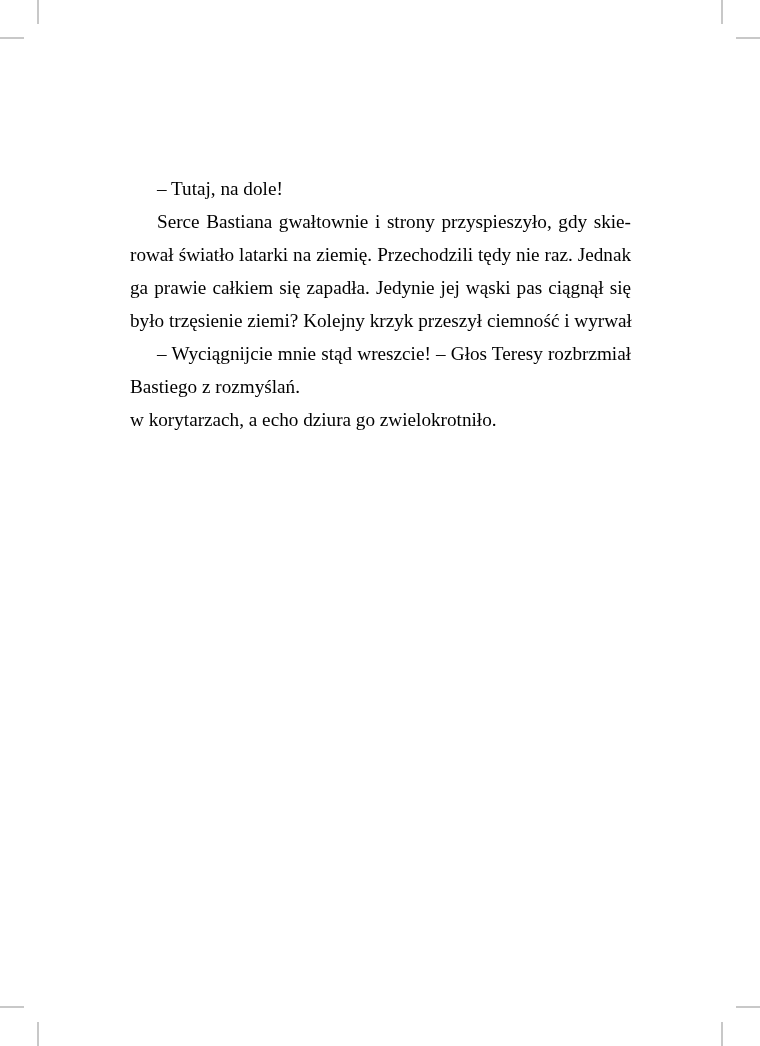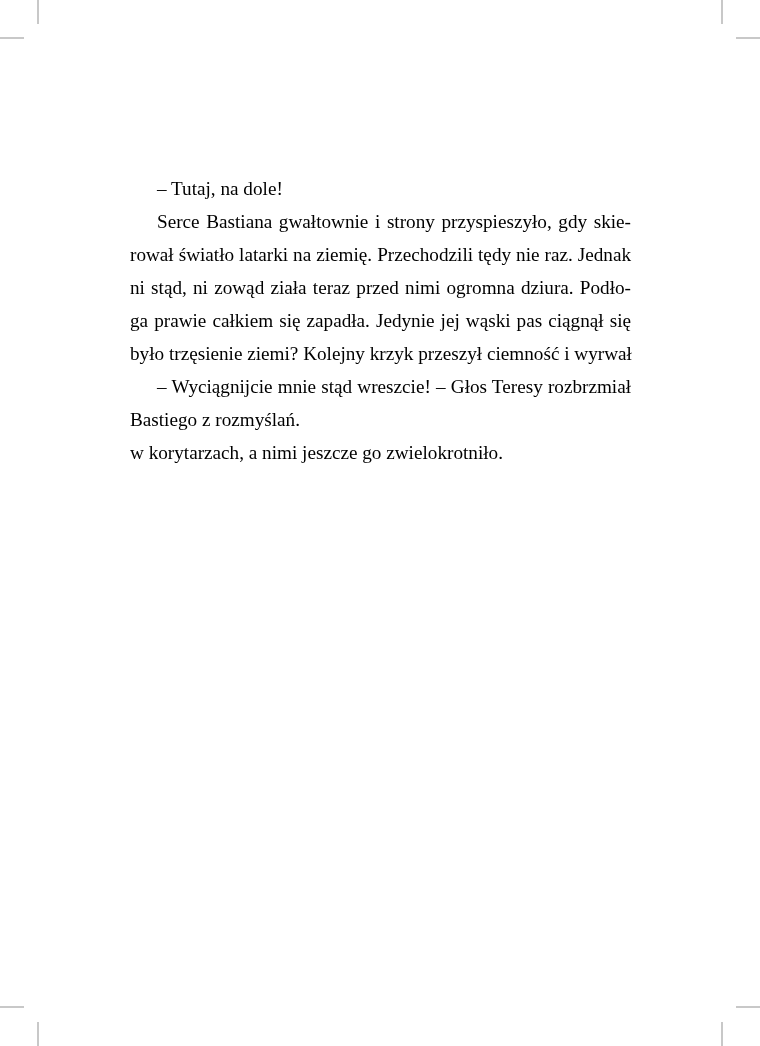--- a/index.html
+++ b/index.html
@@ -50,19 +50,18 @@
 <div class="crop h" style="left:736px; top:37px;"></div>
 <div class="crop h" style="left:0; top:1006px;"></div>
 <div class="crop v" style="left:37px; top:1022px;"></div>
 <div class="crop h" style="left:736px; top:1006px;"></div>
 <div class="crop v" style="left:721px; top:1022px;"></div>
 
 <div class="page-text">
   <span class="line indent last">– Tutaj, na dole!</span>
   <span class="line indent">Serce Bastiana gwałtownie i strony przyspieszyło, gdy skie-</span>
   <span class="line">rował światło latarki na ziemię. Przechodzili tędy nie raz. Jednak</span>
-  <span class="line">ni stąd, ni zowąd ziała teraz przed nimi ogromna dziura. Podło-</span>
   <span class="line">ga prawie całkiem się zapadła. Jedynie jej wąski pas ciągnął się</span>
   <span class="line">było trzęsienie ziemi? Kolejny krzyk przeszył ciemność i wyrwał</span>
   <span class="line indent">– Wyciągnijcie mnie stąd wreszcie! – Głos Teresy rozbrzmiał</span>
   <span class="line last">Bastiego z rozmyślań.</span>
-  <span class="line last">w korytarzach, a nimi jeszcze go zwielokrotniło.</span>
+  <span class="line last">w korytarzach, a echo dziura go zwielokrotniło.</span>
 </div>
 
 </body></html>

